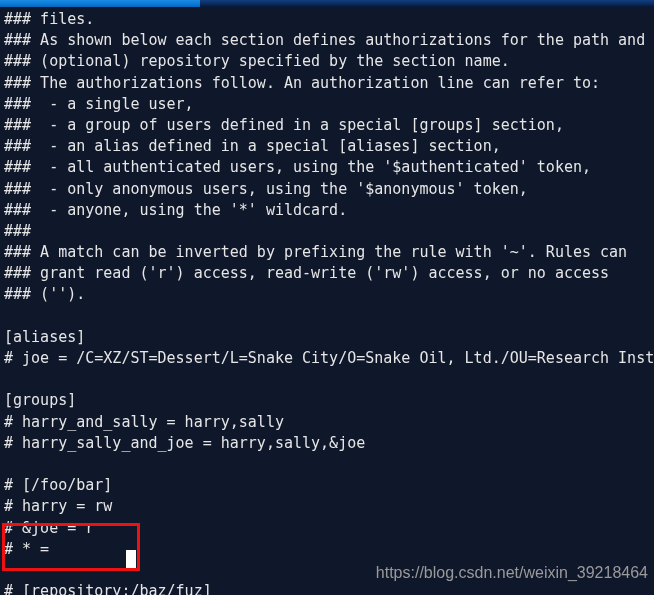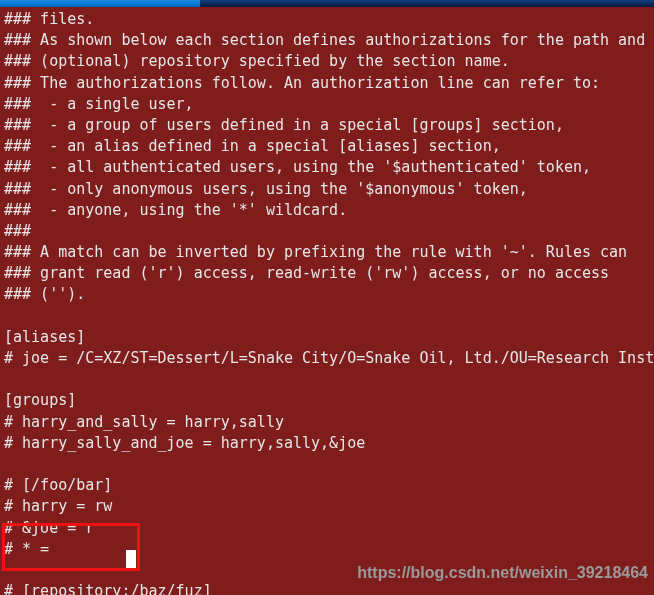--- a/index.html
+++ b/index.html
@@ -5,21 +5,21 @@
 <style>
   html, body {
     margin: 0;
     padding: 0;
     background: #000000;
   }
   #screen {
     position: relative;
     width: 654px;
     height: 595px;
-    background: #7f1d1d;
+    background: #0f172a;
     overflow: hidden;
     font-family: "DejaVu Sans Mono", "Liberation Mono", monospace;
   }
   
   #scrollbar-track {
     position: absolute;
     left: 0; top: 0;
     width: 654px;
     height: 7px;
     background: #0d2f66;
@@ -79,21 +79,20 @@
     white-space: pre;
   }
   #watermark {
     position: absolute;
     right: 6px;
     top: 564px;
     color: #9a9a9a;
     font-size: 16px;
     font-family: "Liberation Sans", sans-serif;
     white-space: pre;
-    font-weight: bold;
   }
 </style>
 </head>
 <body>
 
 <div id="screen">
 
   <div id="scrollbar-track">
     <div id="scrollbar-thumb" style="width: 200px;"></div>
   </div>

